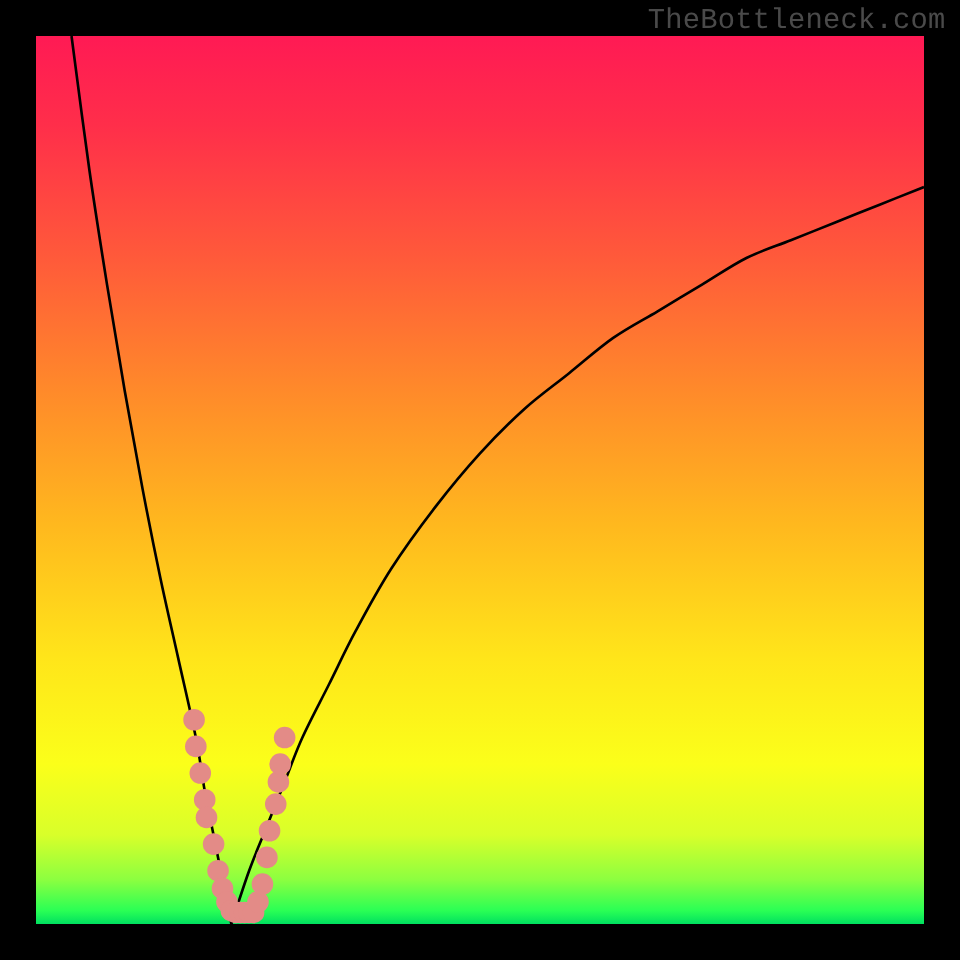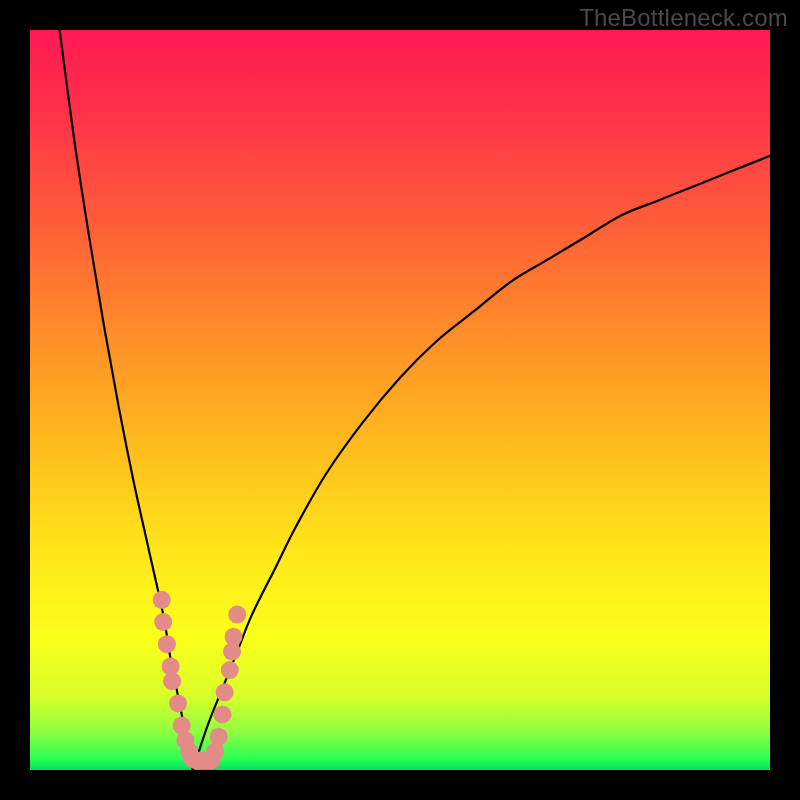--- a/index.html
+++ b/index.html
@@ -9,20 +9,21 @@
     height: 800px;
     overflow: hidden;
     background: #000;
     font-family: Arial, Helvetica, sans-serif;
   }
   .frame {
     position: absolute;
     left: 0; top: 0;
     width: 800px; height: 800px;
     background: #000;
+    font-family: Liberation Mono, monospace;
   }
   .plot-area {
     position: absolute;
     left: 30px; top: 30px;
     width: 740px; height: 740px;
     overflow: hidden;
   }
   .gradient {
     position: absolute;
     left: 0; top: 0;

